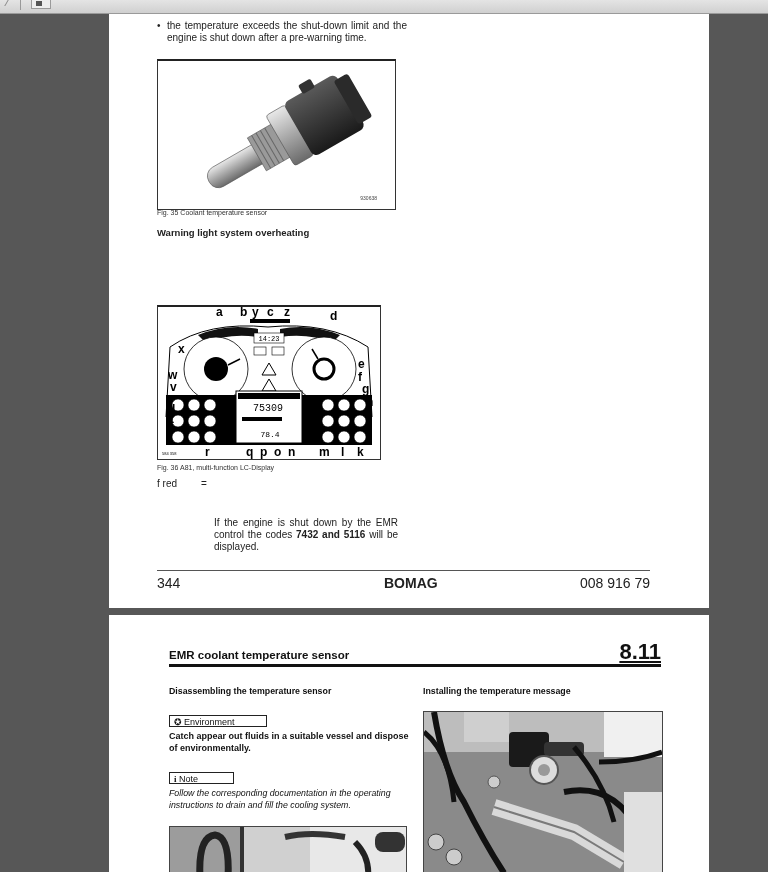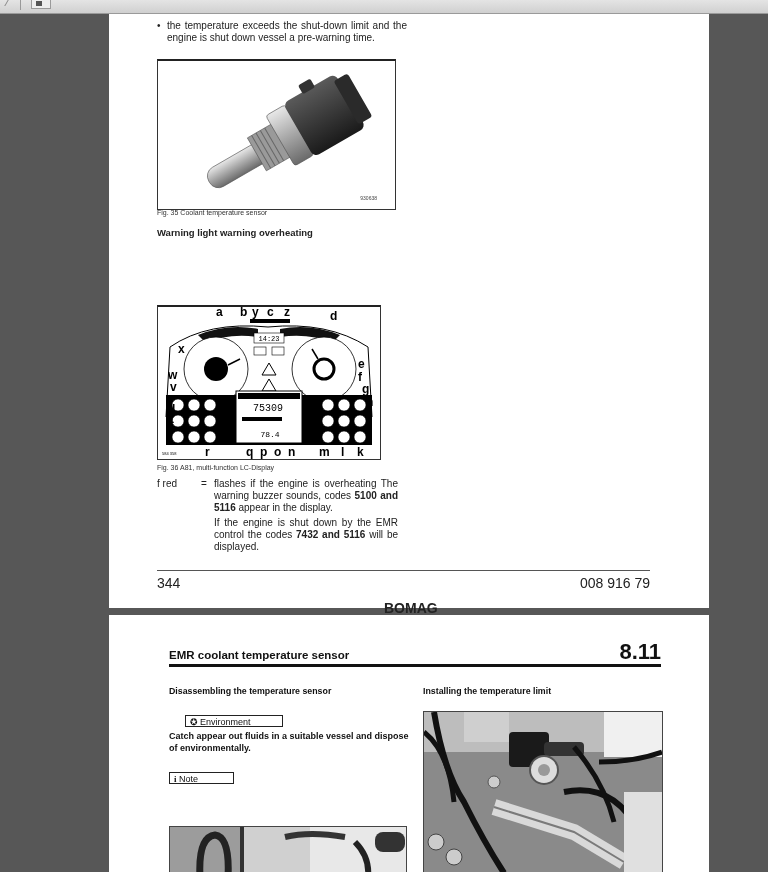--- a/index.html
+++ b/index.html
@@ -19,21 +19,21 @@
   .bullet .txt { position:absolute; left:10px; top:0; width:240px; text-align:justify; }
   .fig1 { left:48px; top:45px; width:237px; height:148px; border:1px solid #333; border-top:2px solid #222; background:#fff; overflow:hidden; }
   .figno { position:absolute; right:18px; bottom:8px; font-size:5px; color:#444; }
   .cap { font-size:7px; color:#333; }
   .h3 { font-size:9.5px; font-weight:bold; color:#222; }
   .body { font-size:9px; line-height:12.3px; color:#222; width:240px; text-align:justify; }
   .fig2 { left:48px; top:291px; width:222px; height:152px; border:1px solid #333; border-top:2px solid #222; background:#fff; overflow:hidden; }
   .footer-line { left:48px; top:556px; width:493px; height:1px; background:#555; }
   .footer { font-size:14px; color:#222; top:561px; }
   .sec-title { left:60px; top:34px; font-size:11.5px; font-weight:bold; }
-  .sec-num { right:48px; top:24px; font-size:22px; font-weight:bold; }
+  .sec-num { right:48px; top:24px; font-size:22px; font-weight:bold;text-decoration:underline; }
   .sec-rule { left:60px; top:49px; width:492px; height:3px; background:#111; }
   .sub { font-size:8.8px; font-weight:bold; }
   .box-label { border:1px solid #222; height:12px; font-size:9px; line-height:12px; padding-left:4px; box-sizing:border-box; }
   .bold-body { font-size:9px; font-weight:bold; line-height:12px; width:240px; }
   .ital { font-size:8.8px; font-style:italic; line-height:12px; width:240px; }
   .photo { border:1px solid #444; overflow:hidden; }
   .lbl { position:absolute; font-size:12px; font-weight:bold; font-family:"Liberation Sans", sans-serif; color:#000; line-height:12px; }
 </style>
 </head>
 <body>
@@ -43,21 +43,21 @@
   <div class="tb-sep"></div>
   <div class="tb-btn">
       <i></i>
     </div>
 </div>
 
 <div class="page p1">
 
   <div class="abs t bullet">
     <span class="dot">•</span>
-    <span class="txt">the temperature exceeds the shut-down limit and the engine is shut down vessel a pre-warning time.</span>
+    <span class="txt">the temperature exceeds the shut-down limit and the engine is shut down after a pre-warning time.</span>
   </div>
 
   <div class="abs fig1">
     <svg width="237" height="148" viewBox="0 0 237 148">
       <defs>
         <linearGradient id="metal" x1="0" y1="0" x2="0" y2="1">
           <stop offset="0" stop-color="#e8e8e8"></stop>
             <stop offset="0.5" stop-color="#a8a8a8"></stop>
             <stop offset="1" stop-color="#6a6a6a"></stop>
         </linearGradient>
@@ -78,21 +78,21 @@
         <rect x="122" y="52" width="22" height="58" rx="3" fill="url(#metal)" stroke="#555" stroke-width="0.6"></rect>
         <rect x="143" y="50" width="60" height="62" rx="6" fill="url(#plastic)"></rect>
         <rect x="198" y="56" width="16" height="50" rx="3" fill="#2a2a2a"></rect>
         <rect x="165" y="42" width="14" height="10" rx="2" fill="#333"></rect>
       </g>
     </svg>
     <span class="figno">930638</span>
   </div>
   <div class="abs cap" style="left:48px;top:195px;">Fig. 35 Coolant temperature sensor</div>
 
-  <div class="abs h3" style="left:48px;top:213px;">Warning light warning overheating</div>
+  <div class="abs h3" style="left:48px;top:213px;">Warning light system overheating</div>
 
   <div class="abs fig2">
     <svg width="222" height="152" viewBox="0 0 222 152">
 
       <path d="M12 40 Q50 14 110 20 Q170 14 210 40 L214 110 L8 110 Z" fill="#fff" stroke="#000" stroke-width="1"></path>
       <path d="M40 28 Q70 16 100 22 L100 30 Q70 26 48 36 Z" fill="#111"></path>
       <path d="M182 28 Q152 16 122 22 L122 30 Q152 26 174 36 Z" fill="#111"></path>
 
       <circle cx="58" cy="62" r="32" fill="#fff" stroke="#000" stroke-width="0.8"></circle>
       <circle cx="58" cy="62" r="12" fill="#000"></circle>
@@ -163,51 +163,49 @@
     <span class="lbl" style="left:116px;top:139px;">o</span>
     <span class="lbl" style="left:130px;top:139px;">n</span>
     <span class="lbl" style="left:161px;top:139px;">m</span>
     <span class="lbl" style="left:183px;top:139px;">l</span>
     <span class="lbl" style="left:199px;top:139px;">k</span>
   </div>
   <div class="abs cap" style="left:48px;top:450px;">Fig. 36 A81, multi-function LC-Display</div>
 
   <div class="abs t" style="left:48px;top:464px;">f red</div>
   <div class="abs t" style="left:92px;top:464px;">=</div>
-  <div class="abs t" style="left:105px;top:464px;width:184px;text-align:justify;">
-    <span>flashes if the engine is overheating The warning buzzer sounds, codes </span><b>5100 and 5116</b><span> appear in the display.</span>
-  </div>
   <div class="abs t" style="left:105px;top:503px;width:184px;text-align:justify;">
     <span>If the engine is shut down by the EMR control the codes </span><b>7432 and 5116</b><span> will be displayed.</span>
   </div>
 
   <div class="abs footer-line"></div>
   <div class="abs footer" style="left:48px;">344</div>
-  <div class="abs footer" style="left:275px;font-weight:bold;margin-top:25px;">BOMAG</div>
+  <div class="abs footer" style="left:275px;font-weight:bold;">BOMAG</div>
   <div class="abs footer" style="right:59px;">008 916 79</div>
 </div>
 
 <div class="page p2">
   <div class="abs sec-title">EMR coolant temperature sensor</div>
   <div class="abs sec-num">8.11</div>
   <div class="abs sec-rule"></div>
 
   <div class="abs sub" style="left:60px;top:71px;">Disassembling the temperature sensor</div>
-  <div class="abs sub" style="left:314px;top:71px;">Installing the temperature limit</div>
-
-  <div class="abs box-label" style="left:76px;top:100px;width:98px;">
+  <div class="abs sub" style="left:314px;top:71px;">Installing the temperature message</div>
+
+  <div class="abs box-label" style="left:60px;top:100px;width:98px;">
     <span style="font-size:9px;">✪</span>
     <span>Environment</span>
   </div>
   <div class="abs bold-body" style="left:60px;top:115px;">Catch appear out fluids in a suitable vessel and dispose of environmentally.</div>
 
   <div class="abs box-label" style="left:60px;top:157px;width:65px;">
     <span style="font-family:'Liberation Serif',serif;font-weight:bold;">i</span>
     <span>Note</span>
   </div>
+  <div class="abs ital" style="left:60px;top:172px;">Follow the corresponding documentation in the operating instructions to drain and fill the cooling system.</div>
 
   <div class="abs photo" style="left:60px;top:211px;width:236px;height:50px;">
     <svg width="236" height="50" viewBox="0 0 236 50">
       <rect width="236" height="50" fill="#bdbdbd"></rect>
       <rect x="0" y="0" width="70" height="50" fill="#9c9c9c"></rect>
       <rect x="70" y="0" width="70" height="50" fill="#d0d0d0"></rect>
       <rect x="140" y="0" width="96" height="50" fill="#e8e8e8"></rect>
       <path d="M30 50 Q28 10 45 8 Q60 10 58 50" fill="none" stroke="#222" stroke-width="7"></path>
       <rect x="70" y="0" width="4" height="50" fill="#333"></rect>
       <path d="M115 10 Q140 4 175 10" stroke="#333" stroke-width="6" fill="none"></path>

